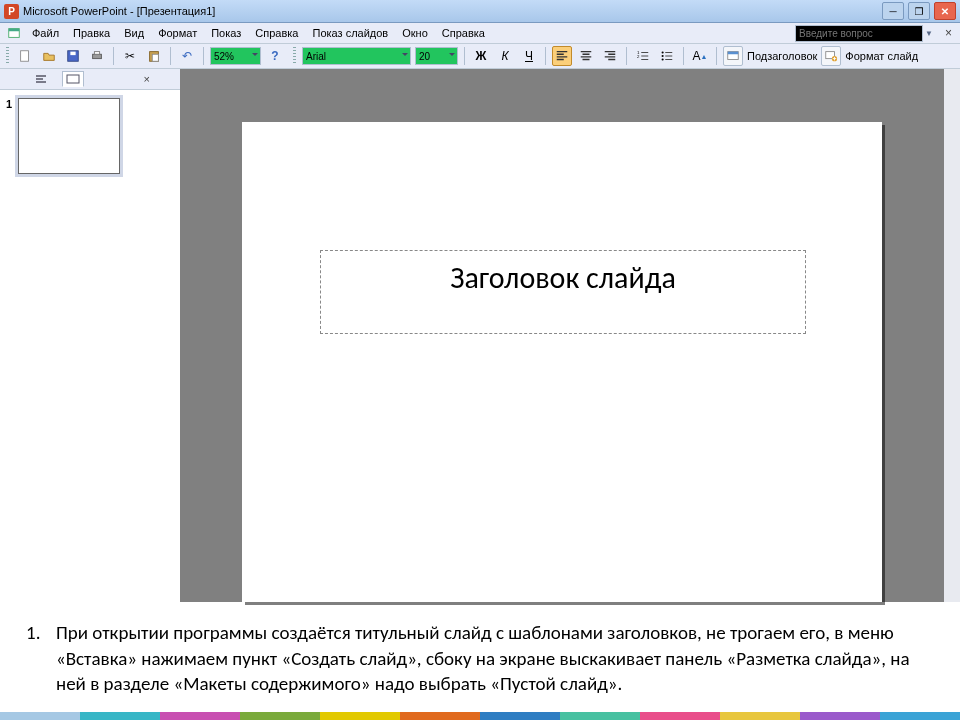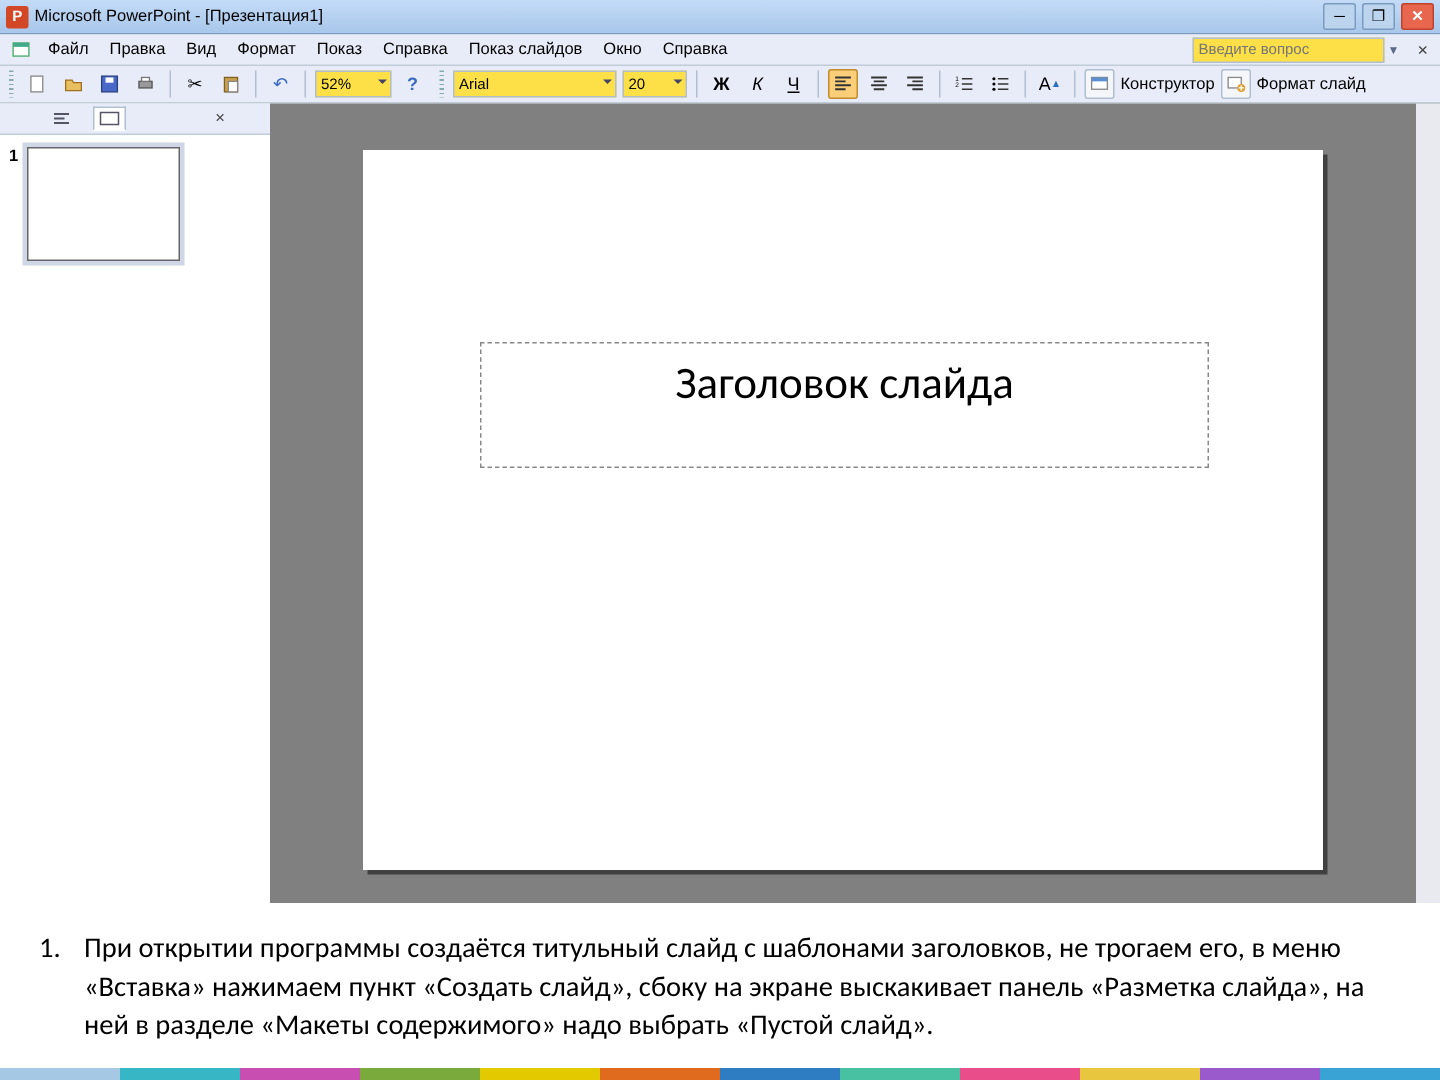--- a/index.html
+++ b/index.html
@@ -4,42 +4,42 @@
 <style>
 html,body{margin:0;padding:0;width:960px;height:720px;font-family:Tahoma,Arial,sans-serif;background:#fff;overflow:hidden}
 .titlebar{height:22px;background:linear-gradient(#c3dbf7,#a8c7ea);display:flex;align-items:center;font-size:11px;padding:0 4px;gap:4px;border-bottom:1px solid #7a9ac0}
 .ppt-logo{width:15px;height:15px;background:#d24726;display:flex;align-items:center;justify-content:center;color:#fff;font-weight:bold;font-size:10px;border-radius:2px}
 .titlebar .spacer{flex:1}
 .winbtn{width:20px;height:16px;display:flex;align-items:center;justify-content:center;font-size:10px;font-family:Arial}
 .win-min,.win-max{background:#bcd4ee;border:1px solid #7a9ac0;border-radius:2px}
 .win-close{background:#e8664e;border:1px solid #c0412c;border-radius:2px;color:#fff;font-weight:bold}
 .menubar{height:20px;background:#e8ecf8;display:flex;align-items:center;font-size:11px;padding:0 4px;gap:2px;border-bottom:1px solid #c0ccd8}
 .menubar .mitem{padding:2px 6px}
-.menubar .help-input{margin-left:auto;width:120px;height:15px;font-size:10px;color:#6a7a9a;border:1px solid #b0bed0;background:#fde047;padding:0 3px}
+.menubar .help-input{margin-left:auto;width:120px;height:15px;font-size:10px;color:#6a7a9a;border:1px solid #b0bed0;background:#000000;padding:0 3px}
 .menubar .mdi-close{margin-left:6px;font-size:12px;color:#444;padding:0 4px}
 .toolbar{height:24px;background:#e8ecf8;display:flex;align-items:center;font-size:11px;padding:0 4px;gap:4px;border-bottom:1px solid #c0ccd8}
 .tb-btn{width:18px;height:18px;display:flex;align-items:center;justify-content:center;border:1px solid transparent;border-radius:2px;font-size:12px}
 .tb-btn.framed{border:1px solid #b0bed0;background:#f4f6fa}
 .tb-sep{width:1px;height:18px;background:#b0bed0;margin:0 2px}
 .tb-sep.grip{width:3px;background:repeating-linear-gradient(to bottom,#8aa 0 1px,transparent 1px 3px)}
-.zoom-box,.font-box,.size-box{height:16px;border:1px solid #b0bed0;background:#fde047;font-size:10px;padding:0 14px 0 3px;display:flex;align-items:center;position:relative}
+.zoom-box,.font-box,.size-box{height:16px;border:1px solid #b0bed0;background:#22c55e;font-size:10px;padding:0 14px 0 3px;display:flex;align-items:center;position:relative}
 .zoom-box::after,.font-box::after,.size-box::after{content:"";position:absolute;right:2px;top:5px;border:3px solid transparent;border-top-color:#446}
 .zoom-box{width:32px}.font-box{width:90px}.size-box{width:24px}
 .tb-label{font-size:11px;white-space:nowrap}
 .align-active{background:#fbcf7a;border:1px solid #c28b2b}
 .workspace{display:flex;height:533px;background:#808080}
 .left-pane{width:180px;background:#fff;display:flex;flex-direction:column}
 .pane-tabs{height:20px;background:#e8ecf8;display:flex;align-items:center;gap:10px;padding:0 30px;border-bottom:1px solid #c0ccd8;font-size:11px}
 .pane-tabs .tab{width:20px;height:14px;display:flex;align-items:center;justify-content:center;border:1px solid transparent}
 .pane-tabs .tab.active{background:#fff;border:1px solid #b0bed0;border-bottom-color:#fff}
 .pane-tabs .tabs-close{margin-left:auto;font-size:11px;color:#444}
 .thumbs{flex:1;padding:8px 6px;display:flex;gap:6px}
 .thumb-num{font-size:11px;font-weight:bold}
 .thumb{width:100px;height:74px;background:#fff;border:1px solid #666;box-shadow:0 0 0 3px #cfd6e6}
-.slide-area{flex:1;display:flex;align-items:center;justify-content:center;padding-top:8px}
+.slide-area{flex:1;display:flex;align-items:flex-end;justify-content:center;padding-top:8px}
 .slide{width:640px;height:480px;background:#fff;box-shadow:3px 3px 0 rgba(0,0,0,0.5);position:relative}
 .ph{position:absolute;border:1px dashed #888;display:flex;align-items:flex-start;justify-content:center;text-align:center;padding-top:8px}
 .ph-title{left:78px;top:128px;width:484px;height:74px;font-size:30px;font-family:Calibri,Arial}
 .ph-sub{left:122px;top:226px;width:396px;height:112px;font-size:20px;font-family:Calibri,Arial}
 .scroll-gutter{width:16px;background:#e8eaf0}
 .caption{padding:18px 40px 0 56px;font-size:19px;line-height:1.35;font-family:Calibri,Arial;position:relative;height:110px}
 .caption .num{position:absolute;left:26px;top:18px}
 .stripe{position:absolute;bottom:0;left:0;right:0;height:8px;display:flex}
 .stripe div{flex:1}
 .icon-svg{width:14px;height:14px}
@@ -167,21 +167,21 @@
     </span>
   <span class="tb-sep"></span>
   <span class="tb-btn" style="font-size:12px">A<sup style="font-size:7px;color:#2a70c0">▲</sup></span>
   <span class="tb-sep"></span>
   <span class="tb-btn framed">
       <svg class="icon-svg" viewBox="0 0 16 16">
         <rect x="2" y="3" width="12" height="9" fill="#fff" stroke="#888"></rect>
         <rect x="2" y="3" width="12" height="3" fill="#5a90d0"></rect>
       </svg>
     </span>
-  <span class="tb-label">Конструктор</span>
+  <span class="tb-label">Подзаголовок</span>
   <span class="tb-btn framed">
       <svg class="icon-svg" viewBox="0 0 16 16">
         <rect x="2" y="3" width="10" height="8" fill="#fff" stroke="#888"></rect>
         <circle cx="12" cy="11" r="3" fill="#e0a030"></circle>
         <path d="M12 9v4M10 11h4" stroke="#fff"></path>
       </svg>
     </span>
   <span class="tb-label">Формат слайд</span>
 </div>
 

